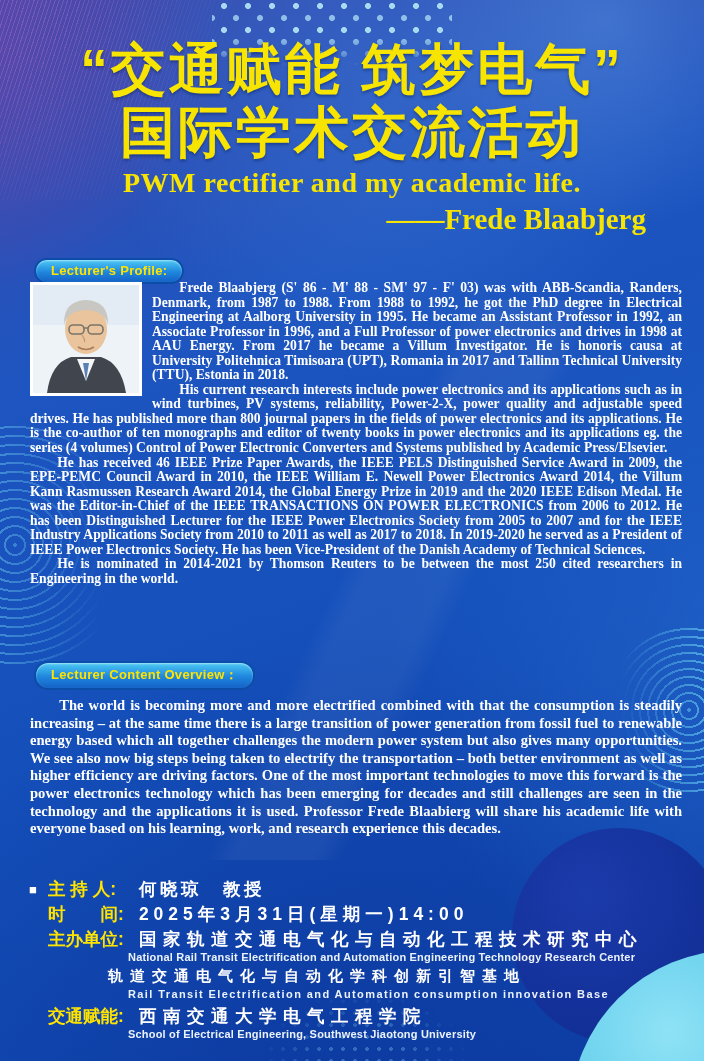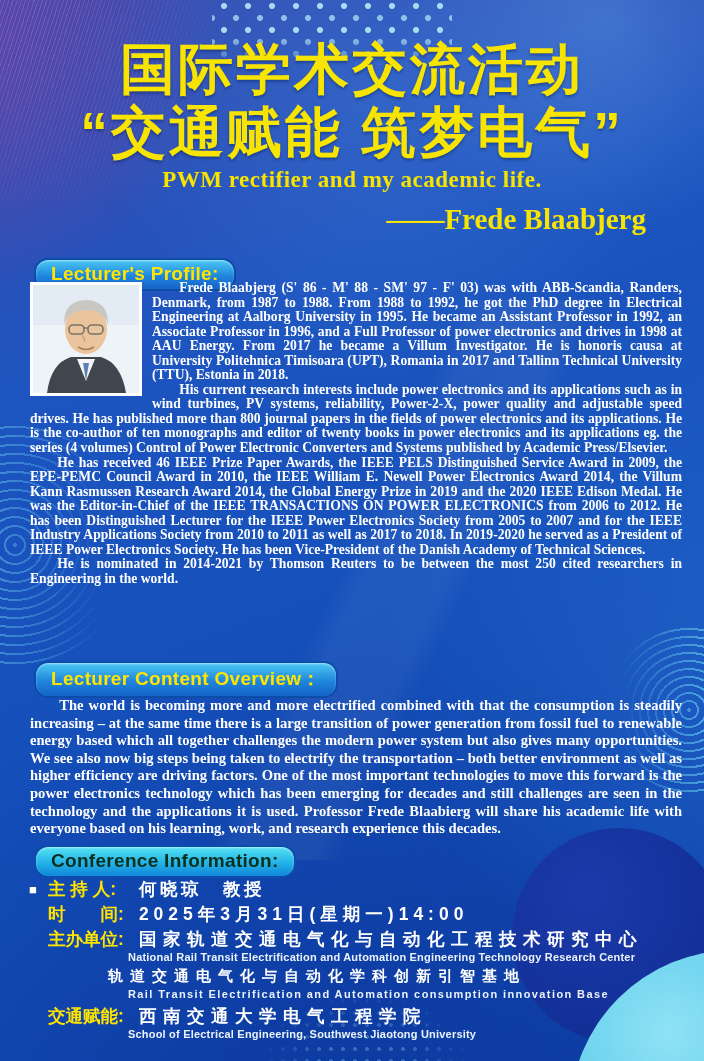--- a/index.html
+++ b/index.html
@@ -69,31 +69,31 @@
   .content{position:absolute;inset:0;z-index:2;}
   .title-block{
     position:absolute;top:38px;left:0;width:704px;text-align:center;
     color:#f7e400;font-weight:900;line-height:1.14;
     font-size:55px;letter-spacing:3px;
     text-shadow:0 2px 3px rgba(0,30,90,.45);
   }
   .subtitle{
     position:absolute;top:167px;left:0;width:704px;text-align:center;
     font-family:"Liberation Serif",serif;font-weight:bold;
-    color:#f7e400;font-size:23px;letter-spacing:.5px;
+    color:#f7e400;font-size:28px;letter-spacing:.5px;
   }
   .attribution{
     position:absolute;top:203px;right:58px;
     font-family:"Liberation Serif",serif;font-weight:bold;
     color:#f7e400;font-size:29px;
   }
   .badge{
     position:absolute;left:34px;
     display:inline-block;padding:3px 15px 4px 15px;border-radius:14px;
-    font-size:19px;font-weight:bold;letter-spacing:.3px;
+    font-size:13px;font-weight:bold;letter-spacing:.3px;
     background:linear-gradient(180deg,#4cc9f4 0%,#1f86dd 55%,#1462c6 100%);
     border:2px solid #0c4da9;
     box-shadow:inset 0 1px 2px rgba(255,255,255,.5);
     color:#ffe400;
   }
   .badge-profile{top:258px;}
   .badge-overview{top:661px;}
   .badge-conference{
     top:845px;
     background:linear-gradient(180deg,#55e2f2 0%,#23b2e8 55%,#1187d8 100%);
@@ -147,22 +147,22 @@
   <div class="deco left-arcs"></div>
   <div class="deco right-arcs"></div>
   <div class="deco beam1"></div>
   <div class="deco dark-circle"></div>
   <div class="deco cyan-circle"></div>
   <div class="deco bottomleft-dots"></div>
 
   <div class="content">
 
     <div class="title-block">
+      <div>“交通赋能 筑梦电气”</div>
       <div>国际学术交流活动</div>
-      <div>“交通赋能 筑梦电气”</div>
     </div>
 
     <div class="subtitle">PWM rectifier and my academic life.</div>
     <div class="attribution">——Frede Blaabjerg</div>
 
     <div class="badge badge-profile">Lecturer's Profile:</div>
 
     <div class="profile-text">
       <span class="photo">
         <svg viewBox="0 0 106 108" preserveAspectRatio="xMidYMid slice">
@@ -185,21 +185,20 @@
       <p>He has received 46 IEEE Prize Paper Awards, the IEEE PELS Distinguished Service Award in 2009, the EPE-PEMC Council Award in 2010, the IEEE William E. Newell Power Electronics Award 2014, the Villum Kann Rasmussen Research Award 2014, the Global Energy Prize in 2019 and the 2020 IEEE Edison Medal. He was the Editor-in-Chief of the IEEE TRANSACTIONS ON POWER ELECTRONICS from 2006 to 2012. He has been Distinguished Lecturer for the IEEE Power Electronics Society from 2005 to 2007 and for the IEEE Industry Applications Society from 2010 to 2011 as well as 2017 to 2018. In 2019-2020 he served as a President of IEEE Power Electronics Society. He has been Vice-President of the Danish Academy of Technical Sciences.</p>
       <p>He is nominated in 2014-2021 by Thomson Reuters to be between the most 250 cited researchers in Engineering in the world.</p>
     </div>
 
     <div class="badge badge-overview">Lecturer Content Overview：</div>
 
     <div class="overview-text">
       <p>The world is becoming more and more electrified combined with that the consumption is steadily increasing – at the same time there is a large transition of power generation from fossil fuel to renewable energy based which all together challenges the modern power system but also gives many opportunities. We see also now big steps being taken to electrify the transportation – both better environment as well as higher efficiency are driving factors. One of the most important technologies to move this forward is the power electronics technology which has been emerging for decades and still challenges are seen in the technology and the applications it is used. Professor Frede Blaabierg will share his academic life with everyone based on his learning, work, and research experience this decades.</p>
     </div>
 
-    <div class="badge badge-conference">Conference Information:</div>
 
     <div class="conf-info">
 
       <div class="conf-row">
         <span class="bullet">■</span>
         <span class="conf-label">主 持 人:</span>
         <span class="conf-value">何晓琼　教授</span>
       </div>
 
       <div class="conf-row">

